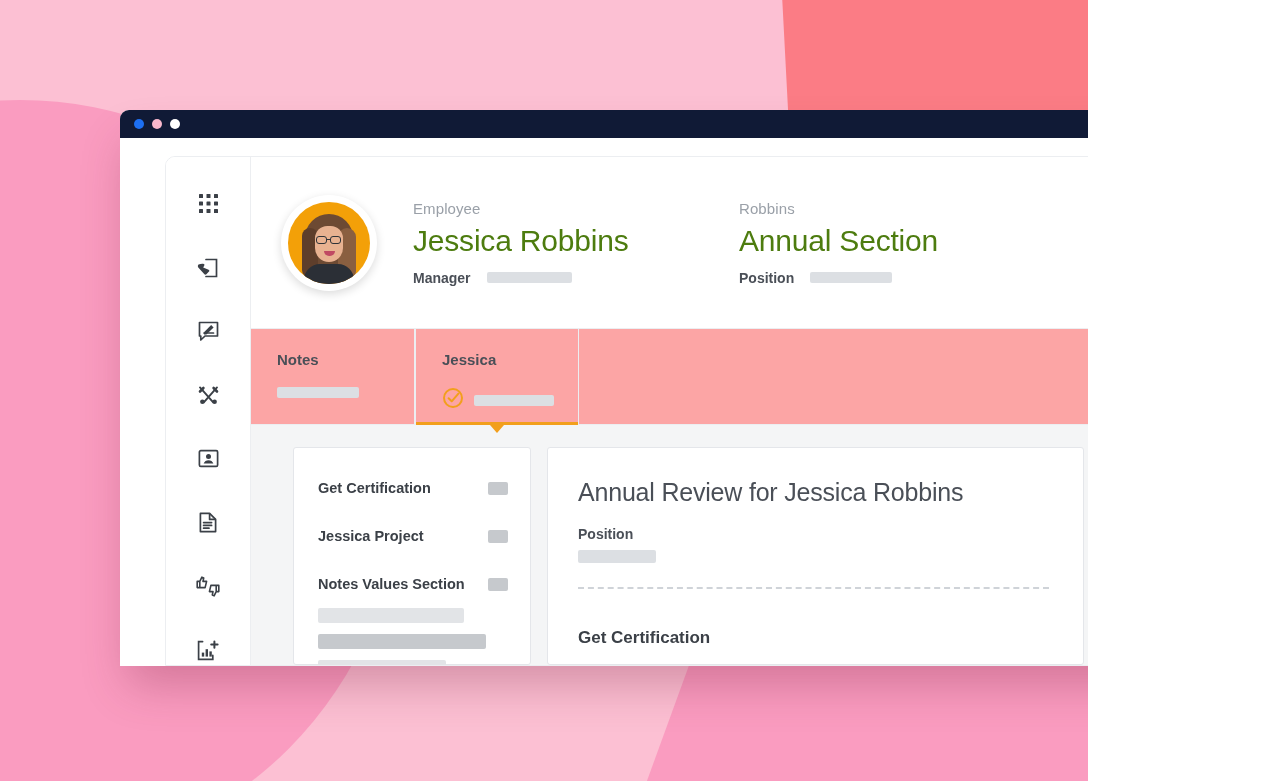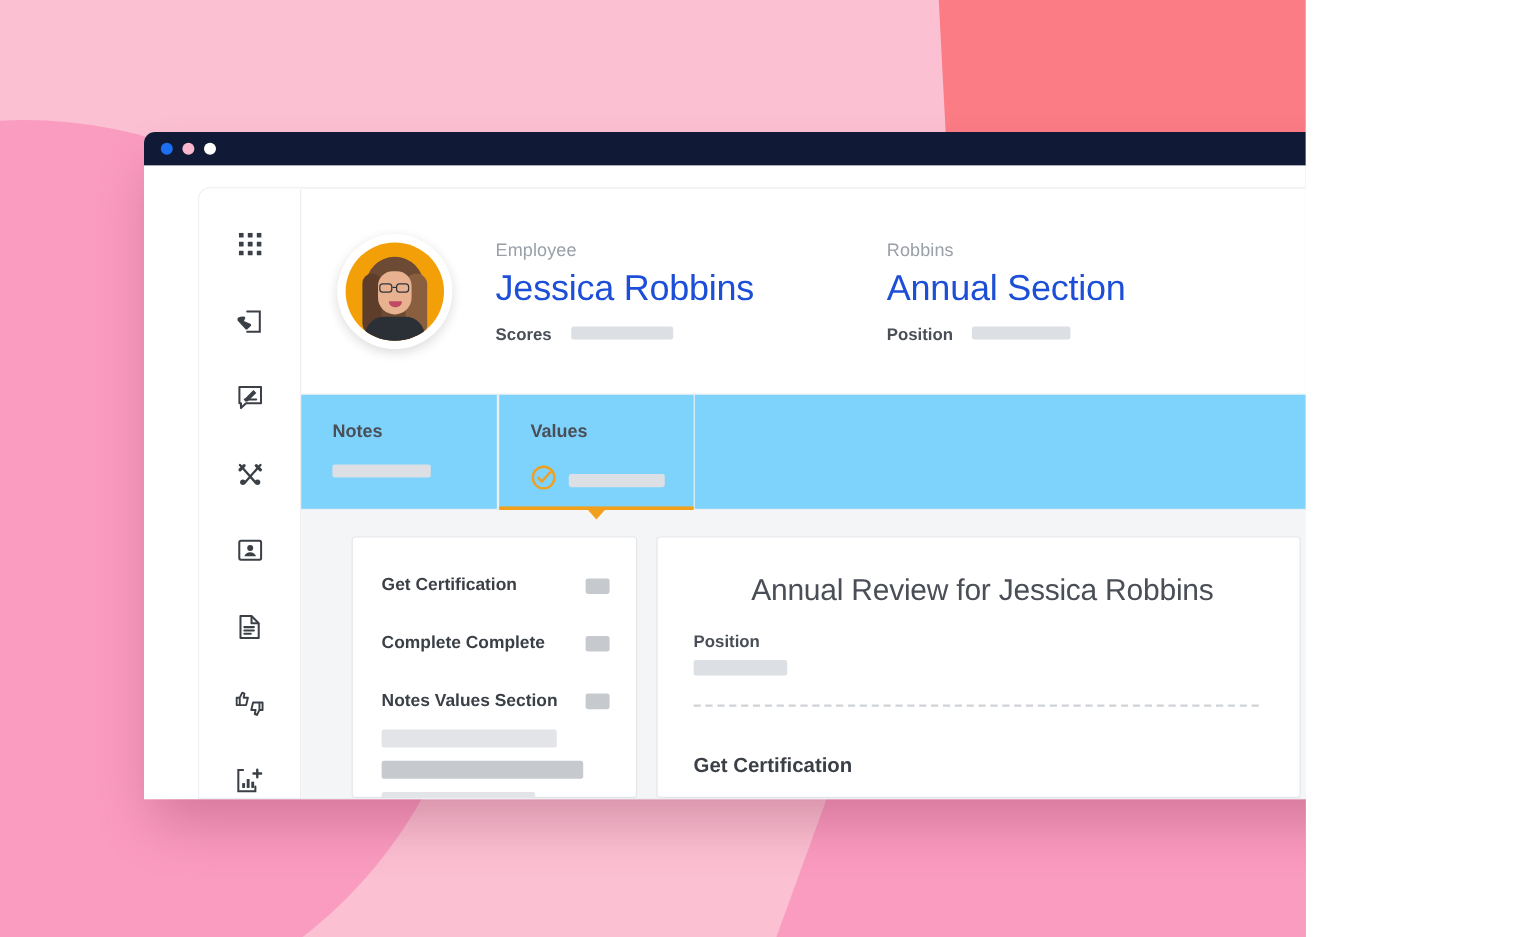--- a/index.html
+++ b/index.html
@@ -161,35 +161,35 @@
   .p-body      { position:absolute; left:16px; top:62px; width:50px; height:24px; border-radius:16px 16px 0 0; background:#2b2f36; }
 
   .hdr-col { margin-left: 0; }
   #col-employee { margin-left: 36px; width: 300px; }
   #col-review   { margin-left: 26px; }
 
   .hdr-label {
     font-size: 15px; color: #9aa0a8; font-weight: 400; letter-spacing: .1px;
   }
   .hdr-title {
-    font-size: 30px; color: #1d4ed8; font-weight: 400;
+    font-size: 30px; color: #4d7c0f; font-weight: 400;
     margin-top: 7px; letter-spacing: -.2px; white-space: nowrap;
   }
   .hdr-sub {
     margin-top: 12px; display: flex; align-items: center; gap: 16px;
   }
   .hdr-sub-label { font-size: 14px; font-weight: 700; color: #4a4f57; }
   .ph { background: #dcdfe3; border-radius: 2px; height: 11px; display:block; }
 
   
   #tabs {
     height: 96px; flex: 0 0 96px;
     display: flex; align-items: stretch;
     border-bottom: 1px solid #eceef1;
-    background: #7dd3fc;
+    background: #fca5a5;
   }
   .tab {
     width: 164px;
     padding: 22px 0 0 26px;
     border-right: 1px solid #eceef1;
     position: relative;
     cursor: pointer;
   }
   .tab:first-child { border-left: none; }
   .tab.active { border-left: 1px solid #eceef1; }
@@ -237,21 +237,20 @@
     flex: 1;
     background: #fff;
     border: 1px solid #e4e6ea;
     border-radius: 3px;
     padding: 30px 34px 0 30px;
     min-width: 0;
   }
   #detail-title {
     font-size: 25px; color: #4a4f57; font-weight: 400; letter-spacing: -.2px;
     white-space: nowrap;
-    margin-left: 48px;
   }
   #detail-pos-label { font-size: 14px; font-weight: 700; color: #4a4f57; margin-top: 19px; }
   #detail-pos-value { margin-top: 8px; }
   #detail-divider {
     margin-top: 24px;
     border-top: 2px dashed #cfd3d8;
     height: 0;
   }
   #detail-section-title {
     margin-top: 39px; font-size: 17px; font-weight: 700; color: #3b4047;
@@ -383,21 +382,21 @@
                 <span class="p-bridge"></span>
                 <span class="p-mouth"></span>
                 <span class="p-body"></span>
               </div>
             </div>
 
             <div class="hdr-col" id="col-employee">
               <div class="hdr-label">Employee</div>
               <div class="hdr-title">Jessica Robbins</div>
               <div class="hdr-sub">
-                <span class="hdr-sub-label">Scores</span>
+                <span class="hdr-sub-label">Manager</span>
                 <span class="ph" style="width:85px"></span>
               </div>
             </div>
 
             <div class="hdr-col" id="col-review">
               <div class="hdr-label">Robbins</div>
               <div class="hdr-title">Annual Section</div>
               <div class="hdr-sub">
                 <span class="hdr-sub-label">Position</span>
                 <span class="ph" style="width:82px"></span>
@@ -408,21 +407,21 @@
           <div id="tabs">
 
             <div class="tab">
               <div class="tab-label">Notes</div>
               <div class="tab-meta">
                 <span class="ph" style="width:82px"></span>
               </div>
             </div>
 
             <div class="tab active">
-              <div class="tab-label">Values</div>
+              <div class="tab-label">Jessica</div>
               <div class="tab-meta">
                 <span>
                   <svg width="22" height="22" viewBox="0 0 22 22" fill="none" stroke="#f29f1c" stroke-width="2" stroke-linecap="round" stroke-linejoin="round">
                     <circle cx="11" cy="11" r="9"></circle>
                     <path d="M6.6 11.2 9.7 14.3 16.4 6.6"></path>
                   </svg>
                 </span>
                 <span class="ph" style="width:80px"></span>
               </div>
               <div class="tab-underline"></div>
@@ -435,21 +434,21 @@
           <div id="content">
 
             <div id="list-panel">
 
               <div class="goal-row">
                 <span class="goal-name">Get Certification</span>
                 <span class="goal-chip"></span>
               </div>
 
               <div class="goal-row">
-                <span class="goal-name">Complete Complete</span>
+                <span class="goal-name">Jessica Project</span>
                 <span class="goal-chip"></span>
               </div>
 
               <div class="goal-row" style="margin-bottom:16px">
                 <span class="goal-name">Notes Values Section</span>
                 <span class="goal-chip"></span>
               </div>
 
               <span class="ph stack-bar" style="width:146px;height:15px;background:#e2e4e7"></span>
               <span class="ph stack-bar" style="width:168px;height:15px;background:#c6c9cd"></span>

